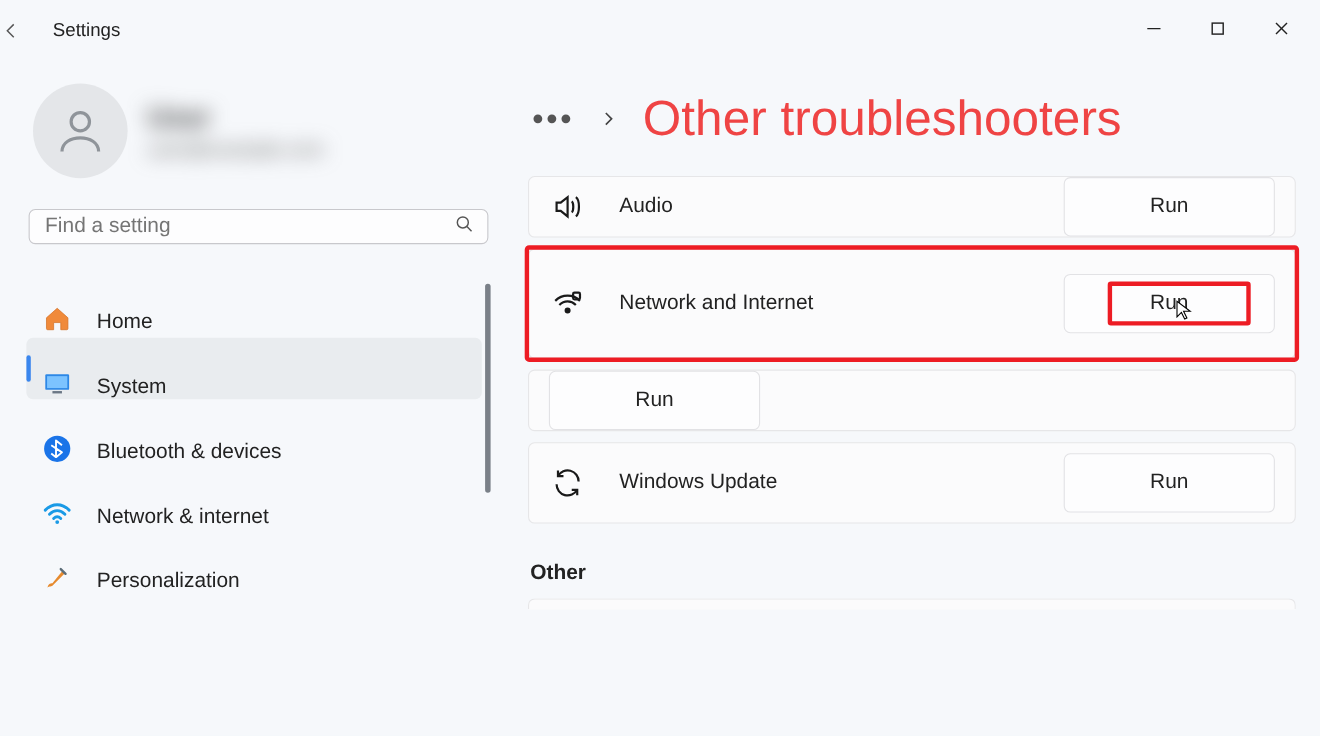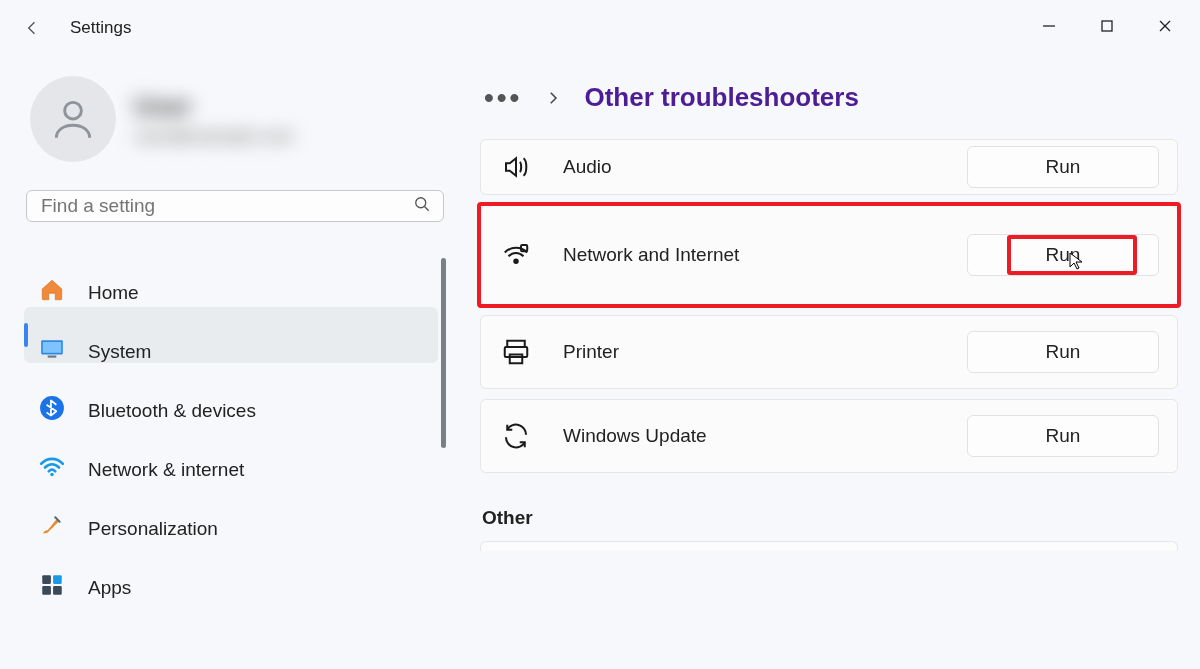--- a/index.html
+++ b/index.html
@@ -22,21 +22,20 @@
     font-family: "Segoe UI", Arial, sans-serif;
     background: var(--bg);
     color: var(--text);
     overflow: hidden;
   }
   
   .titlebar {
     height: 56px;
     display: flex;
     align-items: center;
-    padding-left: 22px;
     position: relative;
   }
   .back-arrow {
     width: 20px; height: 20px;
     margin-right: 28px;
     display: inline-flex; align-items: center; justify-content: center;
     cursor: pointer;
     color: #555;
   }
   .app-title {
@@ -165,23 +164,23 @@
     color: #555;
     font-weight: 600;
     line-height: 1;
     cursor: pointer;
   }
   .bc-chevron {
     color: #444;
     display: inline-flex;
   }
   .bc-title {
-    font-size: 26px;
-    font-weight: 700;
-    color: #4c1d95;
+    font-size: 45px;
+    font-weight: 400;
+    color: #ef4444;
   }
   .cards {
     display: flex;
     flex-direction: column;
     gap: 10px;
   }
   .card {
     background: var(--card-bg);
     border: 1px solid var(--card-border);
     border-radius: 6px;
@@ -203,21 +202,21 @@
     width: 34px; height: 34px;
     display: flex; align-items: center; justify-content: center;
     color: #1a1a1a;
   }
   .card-icon svg { width: 30px; height: 30px; }
   .card-label {
     font-size: 19px;
     color: #222;
   }
   .run-btn {
-    width: 192px; height: 42px;
+    width: 192px; height: 54px;
     background: var(--btn-bg);
     border: 1px solid var(--btn-border);
     border-radius: 6px;
     font-size: 19px;
     color: #222;
     display: flex; align-items: center; justify-content: center;
     cursor: pointer;
   }
   
   .card-network-wrapper {
@@ -371,31 +370,20 @@
       <div class="nav-item">
         <span class="nav-icon">
           <svg viewBox="0 0 24 24" width="26" height="26">
               <path d="M4 20c0-3 2-4 4-4l8-10c1-1 3 1 2 2L8 18c-1 1-4 0-4 2z" fill="#e68a2e"></path>
               <path d="M15 4l4 4" stroke="#5c6d78" stroke-width="2" stroke-linecap="round"></path>
             </svg>
         </span>
         <span>Personalization</span>
       </div>
 
-      <div class="nav-item">
-        <span class="nav-icon">
-          <svg viewBox="0 0 24 24" width="26" height="26">
-              <rect x="3" y="3" width="8" height="8" rx="1" fill="#3a4a58"></rect>
-              <rect x="13" y="3" width="8" height="8" rx="1" fill="#1a9ae6"></rect>
-              <rect x="3" y="13" width="8" height="8" rx="1" fill="#3a4a58"></rect>
-              <rect x="13" y="13" width="8" height="8" rx="1" fill="#3a4a58"></rect>
-            </svg>
-        </span>
-        <span>Apps</span>
-      </div>
     </nav>
   </aside>
 
   <main class="main">
     <div class="breadcrumb">
       <span class="bc-ellipsis">•••</span>
       <span class="bc-chevron">
         <svg viewBox="0 0 24 24" width="18" height="18" fill="none" stroke="currentColor" stroke-width="2">
             <path d="M9 5l7 7-7 7"></path>
           </svg>
@@ -441,30 +429,20 @@
           <span class="cursor-img">
             <svg viewBox="0 0 20 20" width="20" height="20">
                 <path d="M3 2l0 14 4-4 3 6 2-1-3-6 6 0z" fill="#fff" stroke="#000" stroke-width="1"></path>
               </svg>
           </span>
         </div>
         <span class="hl-outer"></span>
       </div>
 
       <div class="card">
-        <div class="card-inner">
-          <span class="card-icon">
-            <svg viewBox="0 0 24 24" fill="none" stroke="currentColor" stroke-width="1.6">
-                <rect x="5" y="3" width="14" height="5"></rect>
-                <rect x="3" y="8" width="18" height="8" rx="1"></rect>
-                <rect x="7" y="14" width="10" height="7"></rect>
-              </svg>
-          </span>
-          <span class="card-label">Printer</span>
-        </div>
         <div class="run-btn">
           <span>Run</span>
         </div>
       </div>
 
       <div class="card">
         <div class="card-inner">
           <span class="card-icon">
             <svg viewBox="0 0 24 24" fill="none" stroke="currentColor" stroke-width="1.6">
                 <path d="M20 11A8 8 0 0 0 5 7"></path>

